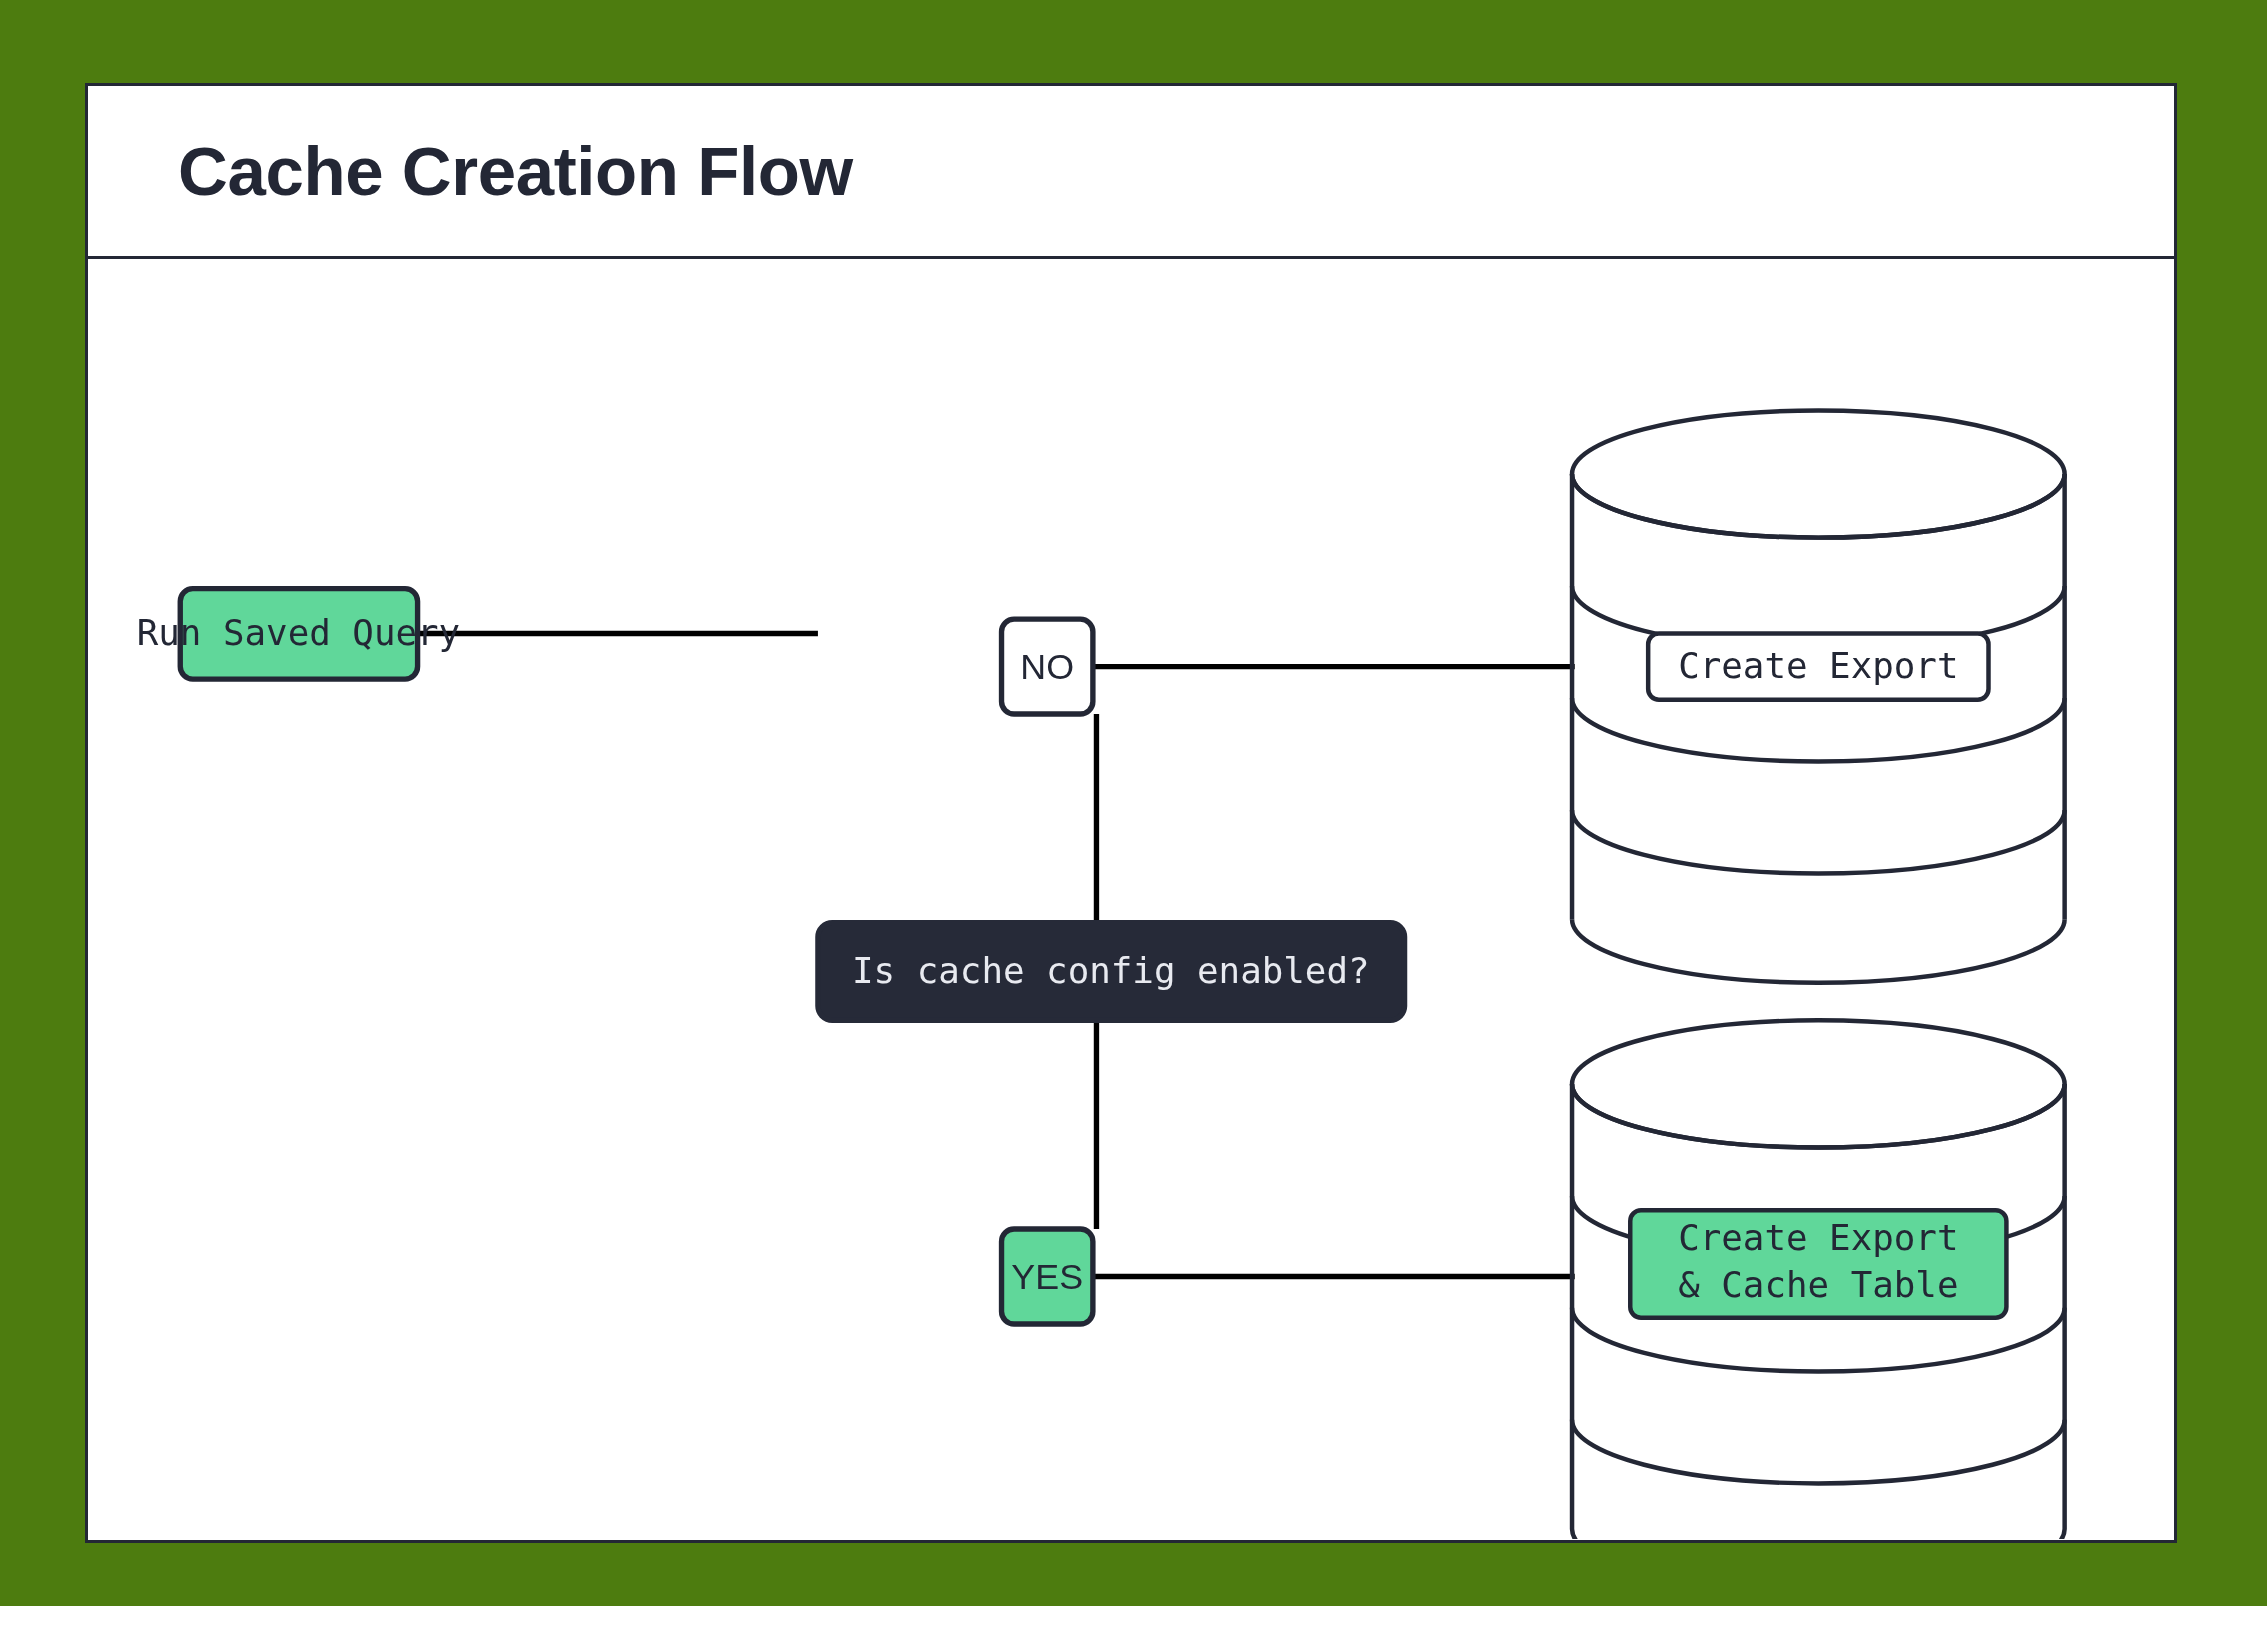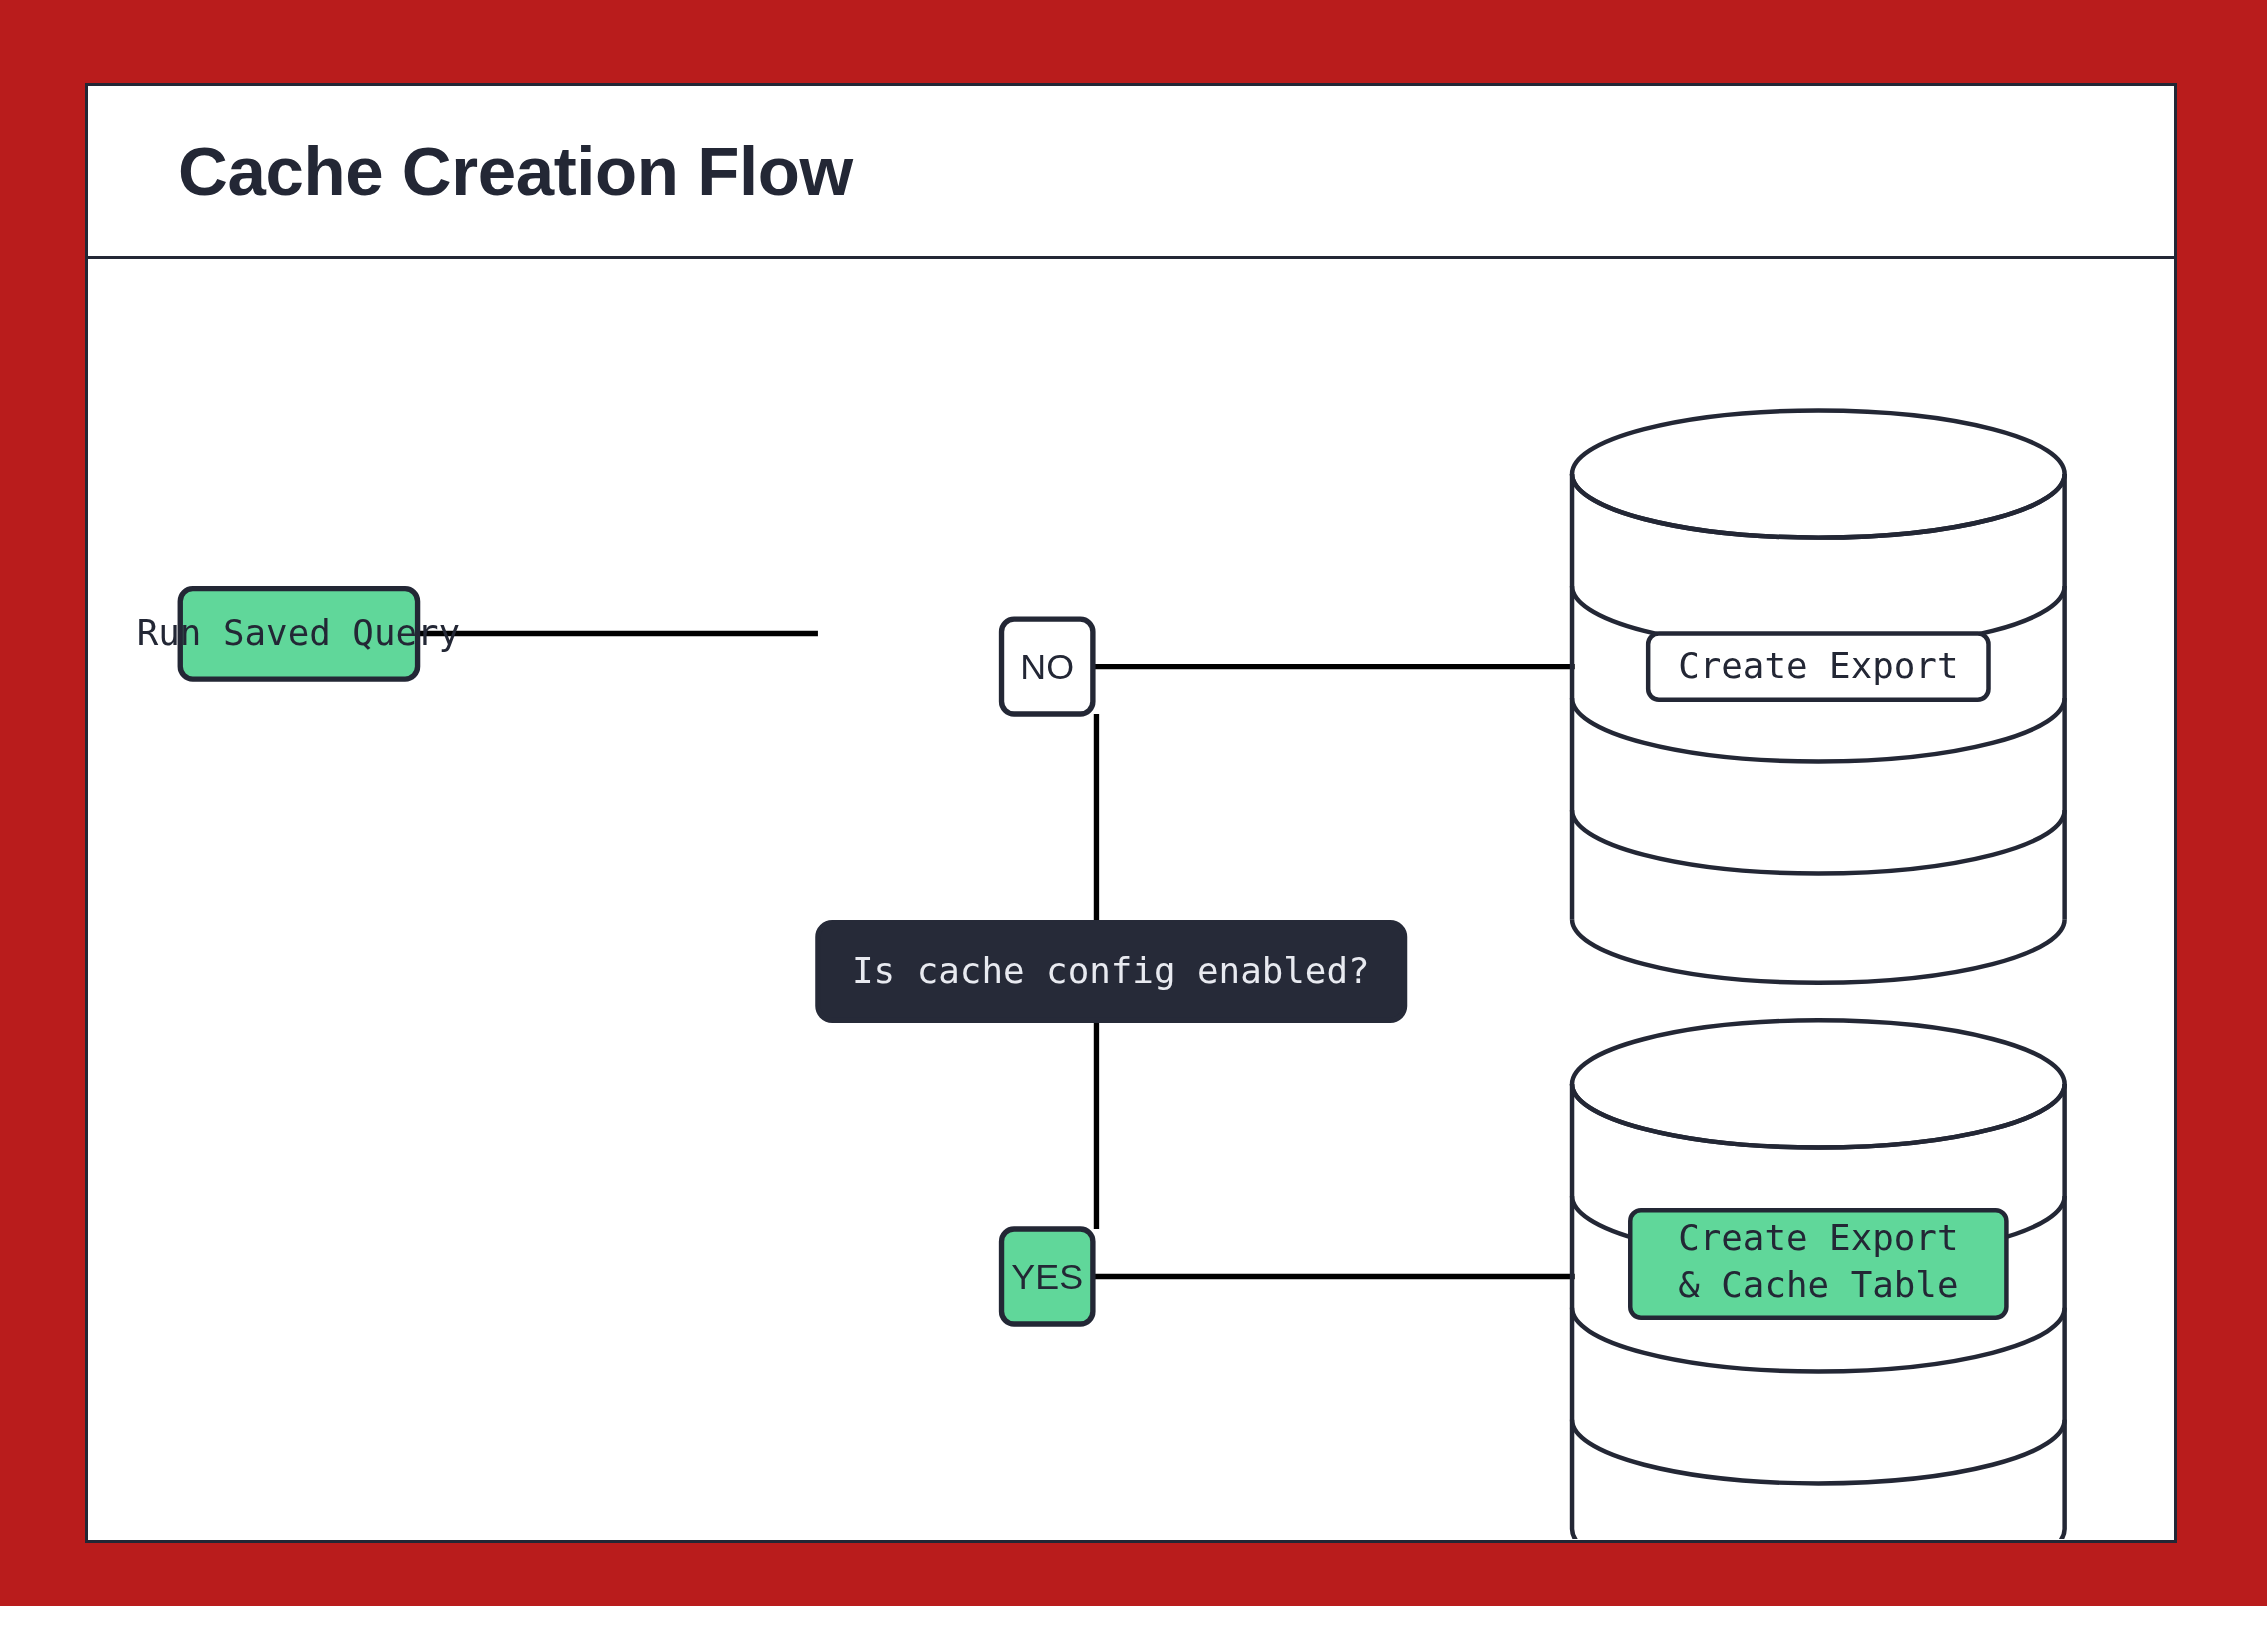--- a/index.html
+++ b/index.html
@@ -10,21 +10,21 @@
   body {
     width: 2268px;
     height: 1626px;
     font-family: "Liberation Sans", sans-serif;
     overflow: hidden;
   }
   #stage {
     position: relative;
     width: 2268px;
     height: 1606px;
-    background: #b91c1c;
+    background: #4d7c0f;
   }
   .frame {
     position: absolute;
     left: 85px;
     top: 83px;
     width: 2092px;
     height: 1460px;
     border: 3.6px solid #232735;
     box-sizing: border-box;
     background: #ffffff;

